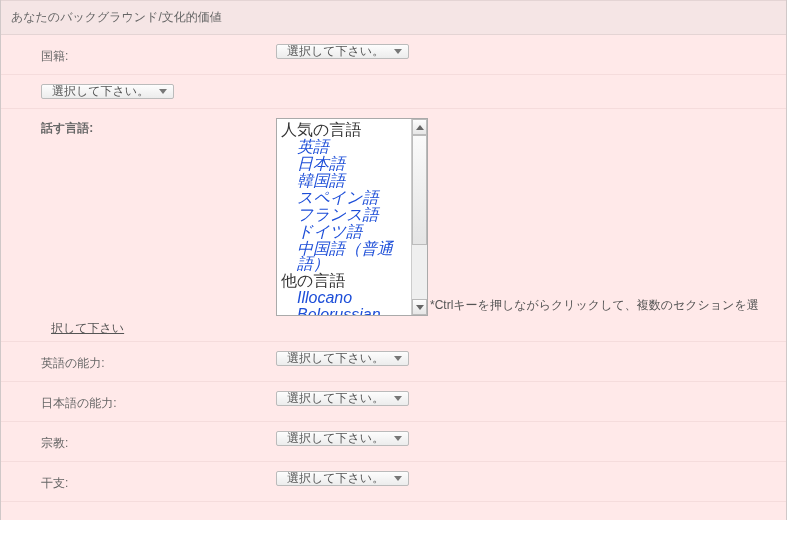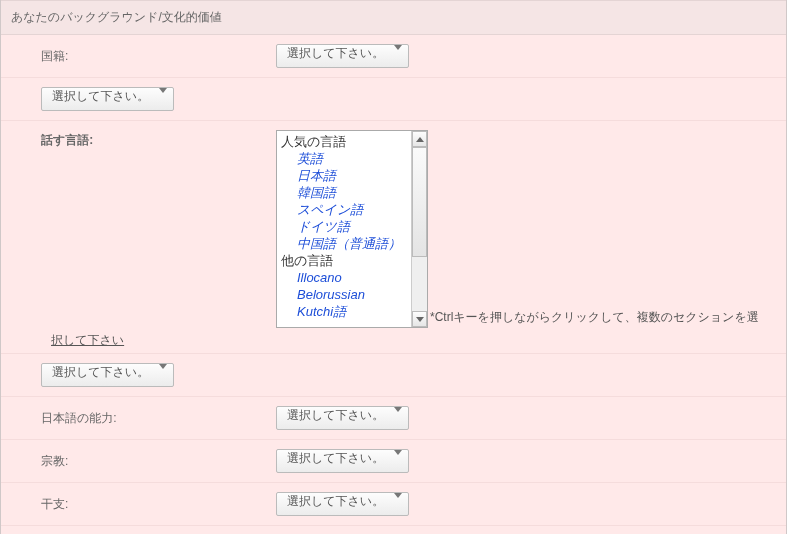--- a/index.html
+++ b/index.html
@@ -37,21 +37,22 @@
       flex-shrink: 0;
       color: #666;
       padding-top: 4px;
     }
     .form-control-cell {
       flex: 1;
       position: relative;
     }
     .select-wrap {
       display: inline-flex;
-      height: 24px;
+      align-items: center;
+      height: 15px;
       border: 1px solid #bbb;
       background: linear-gradient(#fdfdfd, #ececec);
       border-radius: 2px;
       padding: 0 6px 0 10px;
       cursor: pointer;
     }
     .select-wrap .sel-text {
       color: #555;
       font-size: 12px;
       margin-right: 10px;
@@ -66,21 +67,21 @@
     .listbox-wrap {
       display: flex;
       align-items: flex-start;
     }
     .listbox {
       width: 152px;
       height: 198px;
       border: 1px solid #aaa;
       background: #fff;
       position: relative;
-      font-size: 13px;
+      font-size: 16px;
       display: flex;
       justify-content: center;
     }
     .listbox-content {
       flex: 1;
       padding: 2px 0 2px 4px;
       overflow: hidden;
     }
     .optgroup-label {
       color: #333;
@@ -157,20 +158,21 @@
     <div class="form-label">話す言語:</div>
     <div class="form-control-cell">
       <div class="listbox-wrap">
         <div class="listbox">
           <div class="listbox-content">
             <div class="optgroup-label">人気の言語</div>
             <div class="opt">英語</div>
             <div class="opt">日本語</div>
             <div class="opt">韓国語</div>
             <div class="opt">スペイン語</div>
+            <div class="opt">フランス語</div>
             <div class="opt">ドイツ語</div>
             <div class="opt">中国語（普通語）</div>
             <div class="optgroup-label">他の言語</div>
             <div class="opt">Illocano</div>
             <div class="opt">Belorussian</div>
             <div class="opt">Kutchi語</div>
           </div>
           <div class="scrollbar">
             <div class="sb-btn">
                 <div class="sb-tri-up"></div>
@@ -185,20 +187,21 @@
         </div>
         <span class="hint">*Ctrlキーを押しながらクリックして、複数のセクションを選</span>
       </div>
       <div class="hint-continuation" style="margin-left:-225px;text-decoration:underline;">択して下さい</div>
     </div>
   </div>
 
   <div style="border-bottom:1px solid #f5dcdc;"></div>
 
   <div class="form-row">
+    <div class="form-label">英語の能力:</div>
     <div class="form-control-cell">
       <div class="select-wrap">
         <span class="sel-text">選択して下さい。</span>
         <span class="tri"></span>
       </div>
     </div>
   </div>
 
   <div class="form-row">
     <div class="form-label">日本語の能力:</div>

